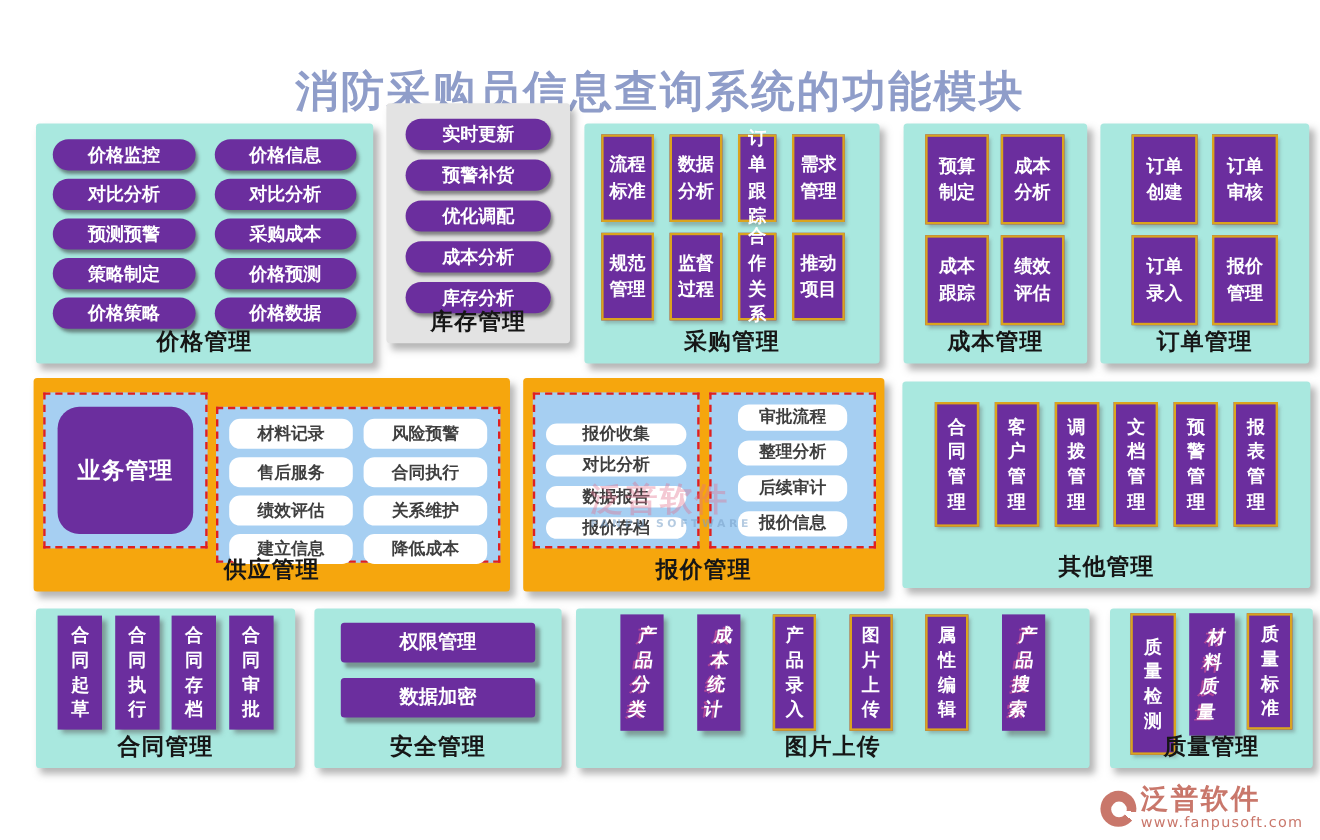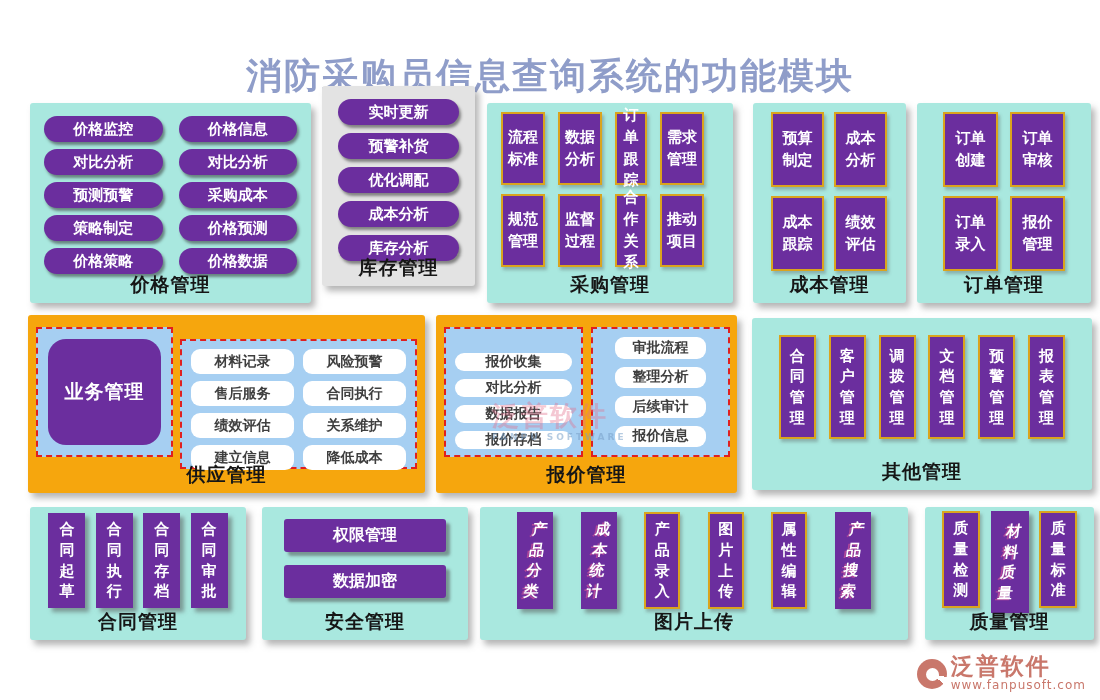--- a/index.html
+++ b/index.html
@@ -252,21 +252,21 @@
         </div>
       <div class="pbtn" style="width:36px;height:97px">
           <span class="w1 skew">产品搜索</span>
         </div>
     </div>
     <div class="panel-label">图片上传</div>
   </div>
 
   <div class="panel teal" style="left:925px;top:507px;width:169px;height:133px">
     <div class="rowflex" style="padding:4px 6px 0">
-      <div class="gbtn" style="width:38px;height:97px">
+      <div class="gbtn" style="width:38px;height:118px">
           <span class="w1">质量检测</span>
         </div>
       <div class="pbtn" style="width:38px;height:102px">
           <span class="w1 skew">材料质量</span>
         </div>
       <div class="gbtn" style="width:38px;height:97px">
           <span class="w1">质量标准</span>
         </div>
     </div>
     <div class="panel-label">质量管理</div>

